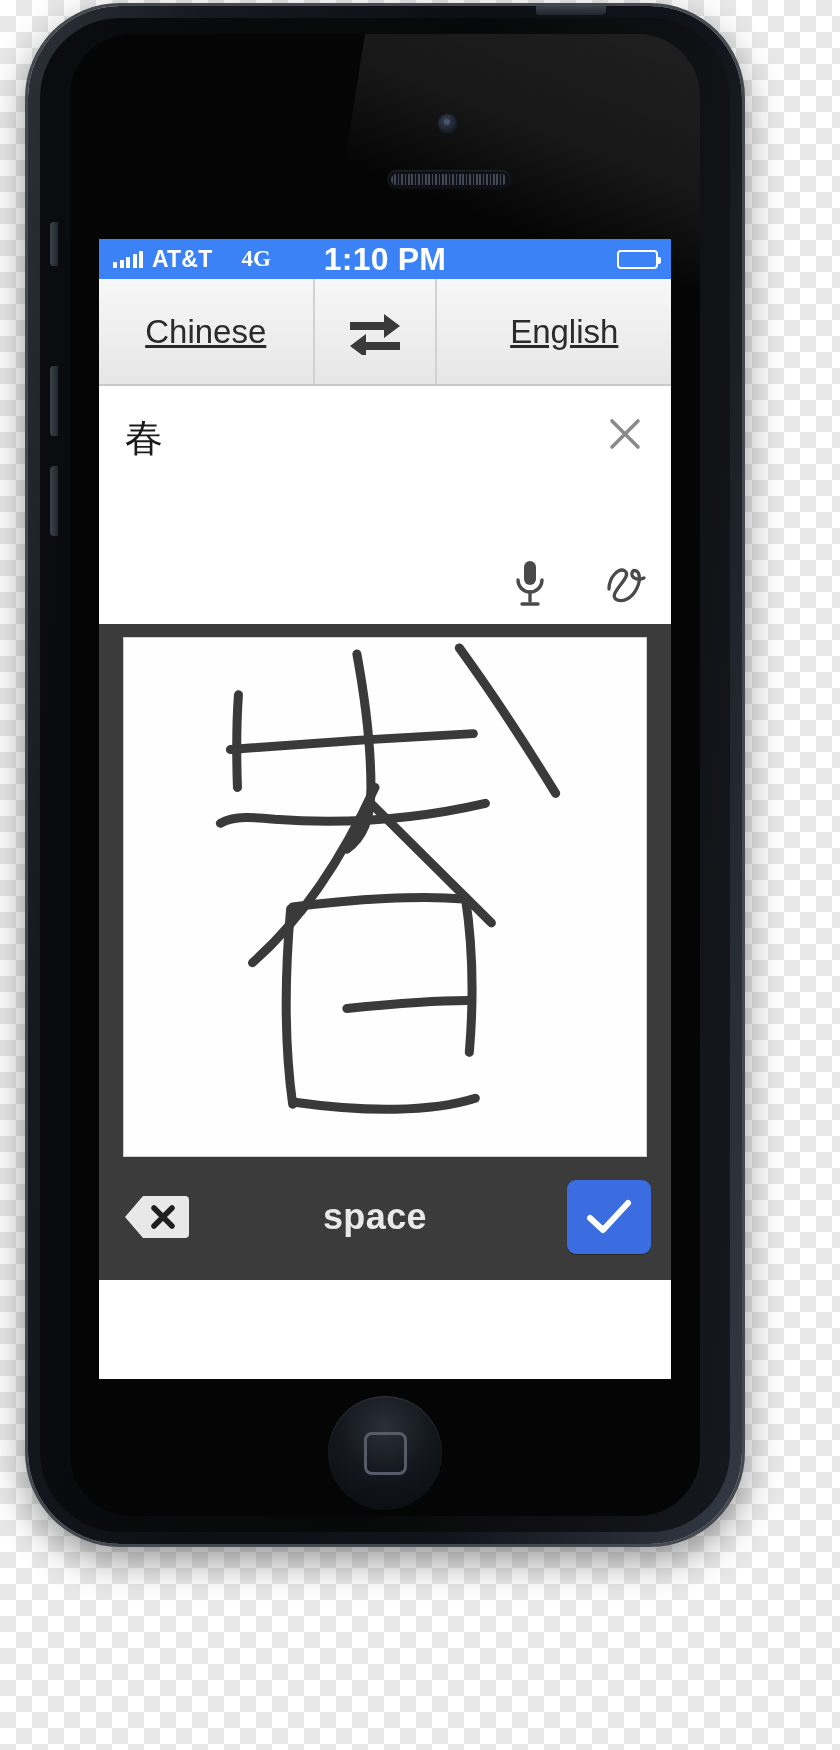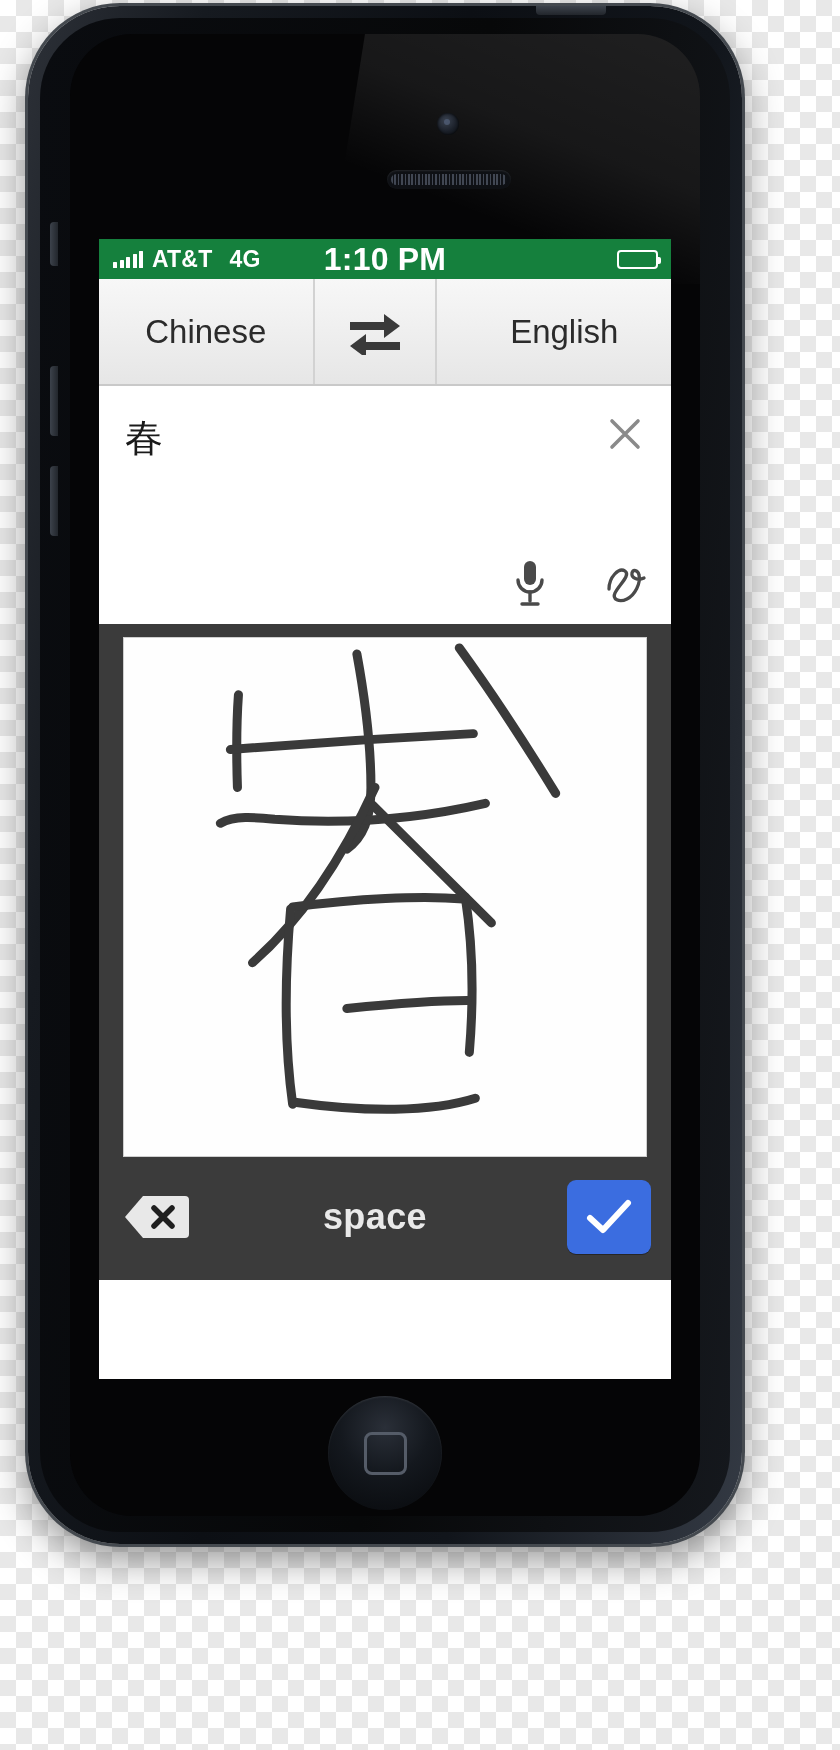--- a/index.html
+++ b/index.html
@@ -82,36 +82,36 @@
   
   #screen{
     position:absolute;
     left:29px;top:205px;
     width:572px;height:1140px;
     background:#ffffff;
     overflow:hidden;
   }
   
   #statusbar{
-    height:40px;background:#15803d;color:#ffffff;
+    height:40px;background:#3b82f6;color:#ffffff;
     display:flex;align-items:center;
     position:relative;
     font-size:23px;font-weight:bold;
     letter-spacing:.2px;
   }
   .sb-left{display:flex;align-items:center;padding-left:14px;gap:9px;}
   .bars{display:flex;align-items:flex-end;gap:2.5px;height:17px;}
   .bars i{display:block;width:4px;background:#fff;border-radius:.5px;}
   .bars i:nth-child(1){height:6px;}
   .bars i:nth-child(2){height:8px;}
   .bars i:nth-child(3){height:11px;}
   .bars i:nth-child(4){height:14px;}
   .bars i:nth-child(5){height:17px;}
   .sb-carrier{font-size:23px;}
-  .sb-net{font-size:23px;margin-left:8px;}
+  .sb-net{font-size:23px;margin-left:20px;font-family:Liberation Serif, serif;}
   .sb-time{
     position:absolute;left:0;right:0;text-align:center;
     font-size:32px;font-weight:bold;
   }
   .sb-right{margin-left:auto;padding-right:13px;display:flex;align-items:center;}
   .battery{
     width:41px;height:19px;border:2px solid #ffffff;border-radius:4px;
     position:relative;padding:2px;box-sizing:border-box;
   }
   .battery-fill{height:100%;background:#ffffff;border-radius:1px;}
@@ -123,20 +123,21 @@
   #langbar{
     display:flex;height:105px;
     background:linear-gradient(180deg,#f7f7f7 0%,#eeeeee 55%,#e6e6e6 100%);
     border-bottom:2px solid #c9c9c9;
   }
   .lang-cell{
     display:flex;align-items:center;justify-content:center;
     font-size:33px;color:#2b2b2b;
     cursor:pointer;
     user-select:none;
+    text-decoration:underline;
   }
   #lang-source{flex:1 1 0;border-right:2px solid #d2d2d2;}
   #lang-swap{
     width:120px;border-right:2px solid #d2d2d2;
     display:flex;align-items:center;justify-content:center;
   }
   #lang-target{flex:1 1 0;margin-left:21px;}
   .swap-ico{display:block;}
   
   #input-area{

